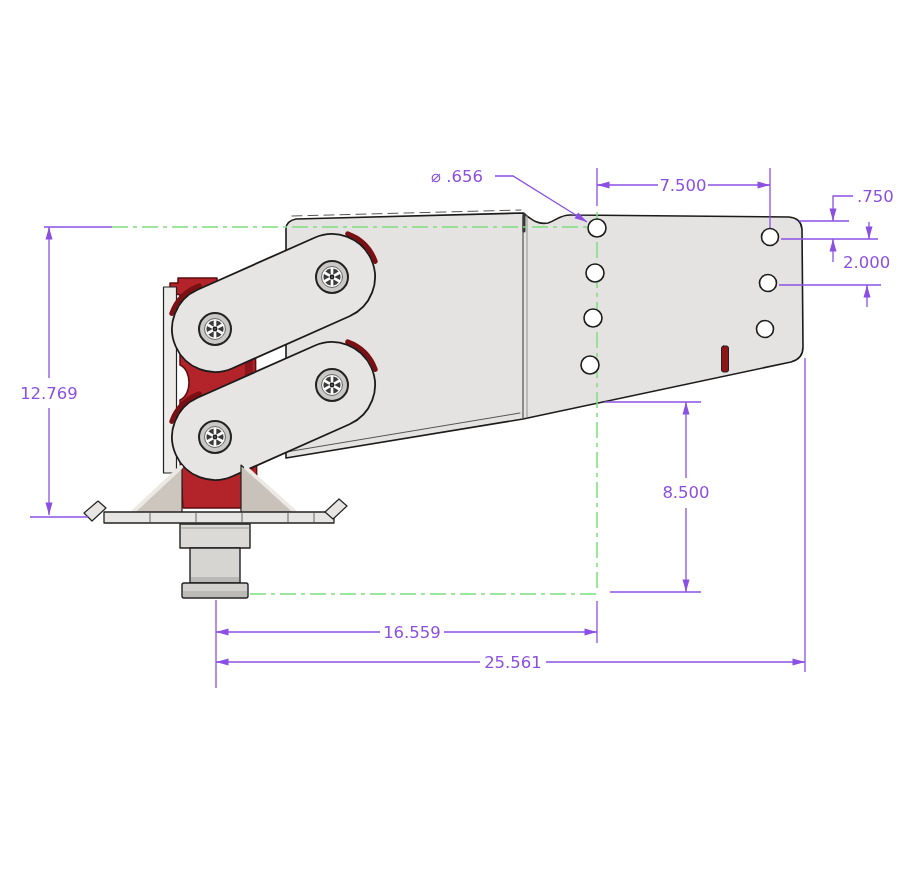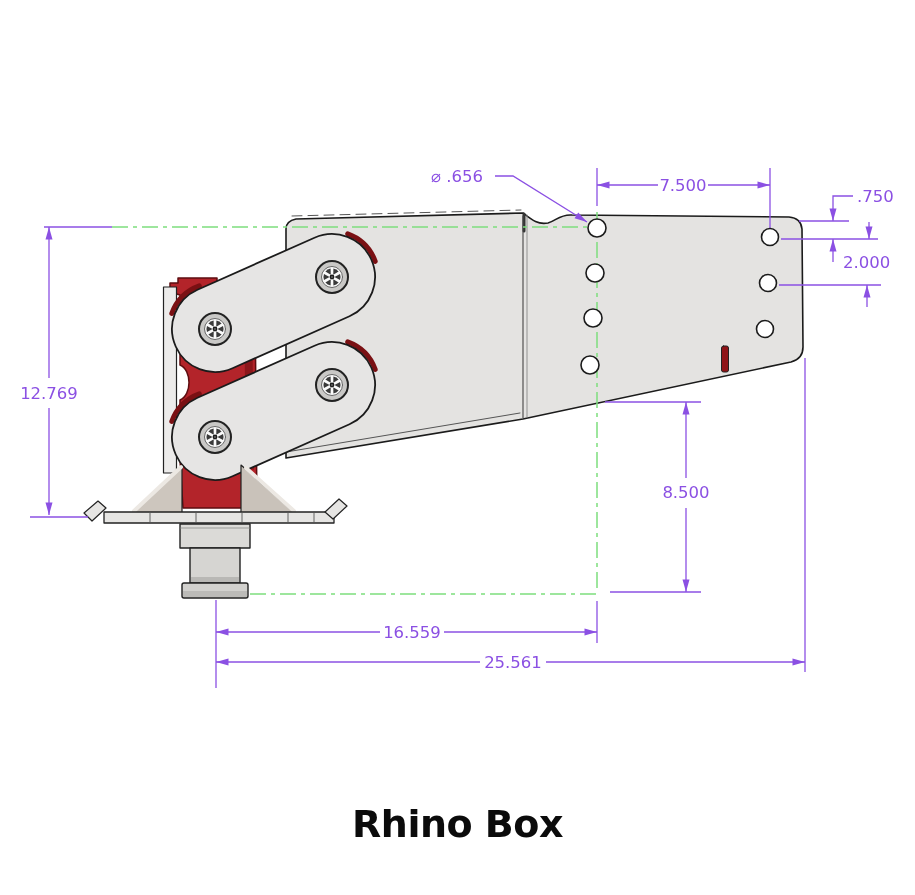--- a/index.html
+++ b/index.html
@@ -151,14 +151,13 @@
       <text x="857" y="202" text-anchor="start">.750</text>
       <text x="843" y="268" text-anchor="start">2.000</text>
       <text x="49" y="399" text-anchor="middle">12.769</text>
       <text x="686" y="498" text-anchor="middle">8.500</text>
       <text x="412" y="638" text-anchor="middle">16.559</text>
       <text x="513" y="668" text-anchor="middle">25.561</text>
     </g>
   </svg>
   </div>
 
-  <div class="title">Rhino Box</div>
 </div>
 
 </body></html>

